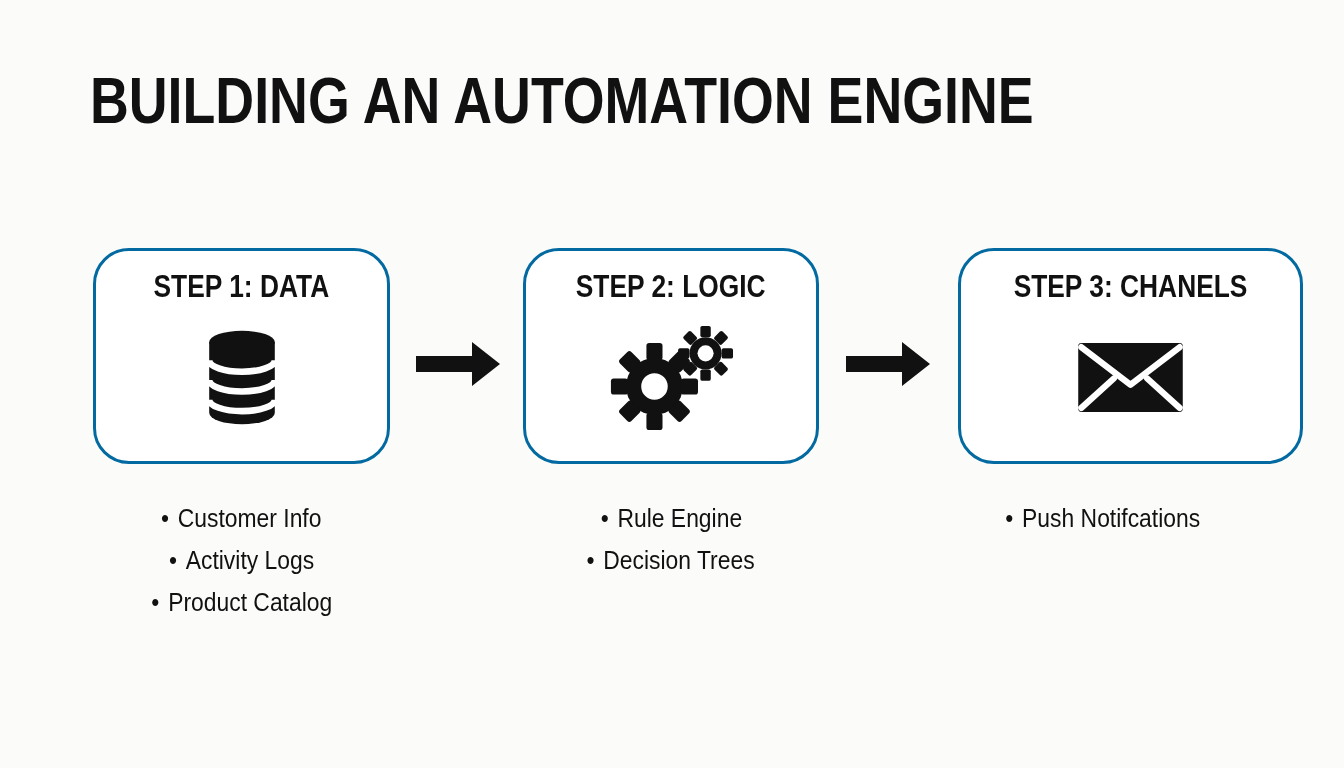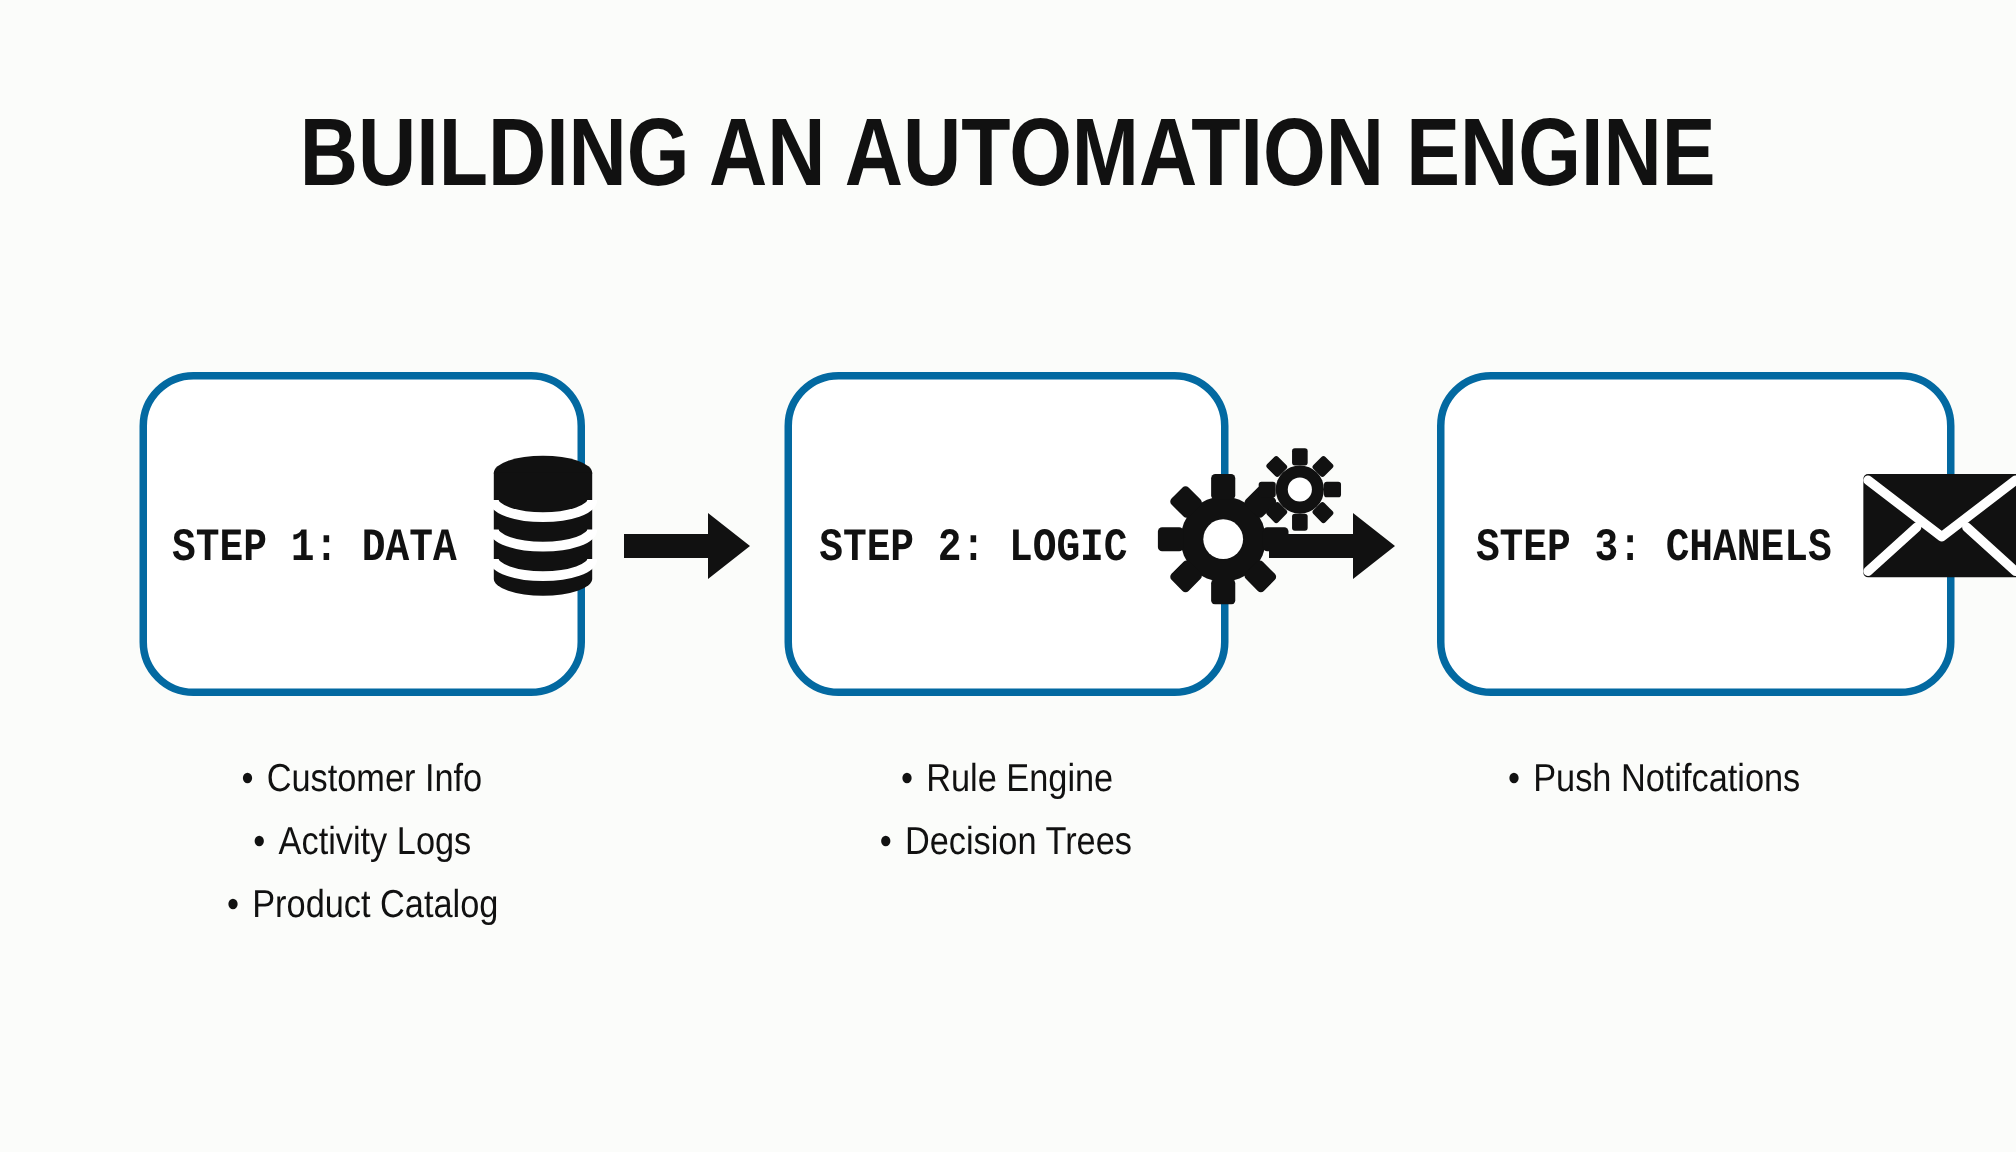--- a/index.html
+++ b/index.html
@@ -14,44 +14,42 @@
     font-family: "Liberation Sans", sans-serif;
     position: relative;
     overflow: hidden;
   }
 
   .title-row {
     position: absolute;
     top: 64px;
     left: 0;
     width: 1344px;
-    text-align: center;
   }
   .title-text {
     display: inline-block;
     font-size: 64px;
     font-weight: bold;
     letter-spacing: 0px;
     white-space: nowrap;
     transform: scaleX(0.84);
     transform-origin: center;
   }
 
   .step-box {
     position: absolute;
     top: 248px;
     height: 216px;
     box-sizing: border-box;
-    border: 5px solid #0369a1;
+    border: 3px solid #0369a1;
     border-radius: 36px;
     background: #ffffff;
     display: flex;
-    flex-direction: row;
+    flex-direction: column;
     align-items: center;
-    font-family: Liberation Mono, monospace;
   }
   #box-1 { left: 93px;  width: 297px; }
   #box-2 { left: 523px; width: 296px; }
   #box-3 { left: 958px; width: 345px; }
 
   .step-label {
     margin-top: 18px;
     font-size: 31px;
     font-weight: bold;
     white-space: nowrap;

